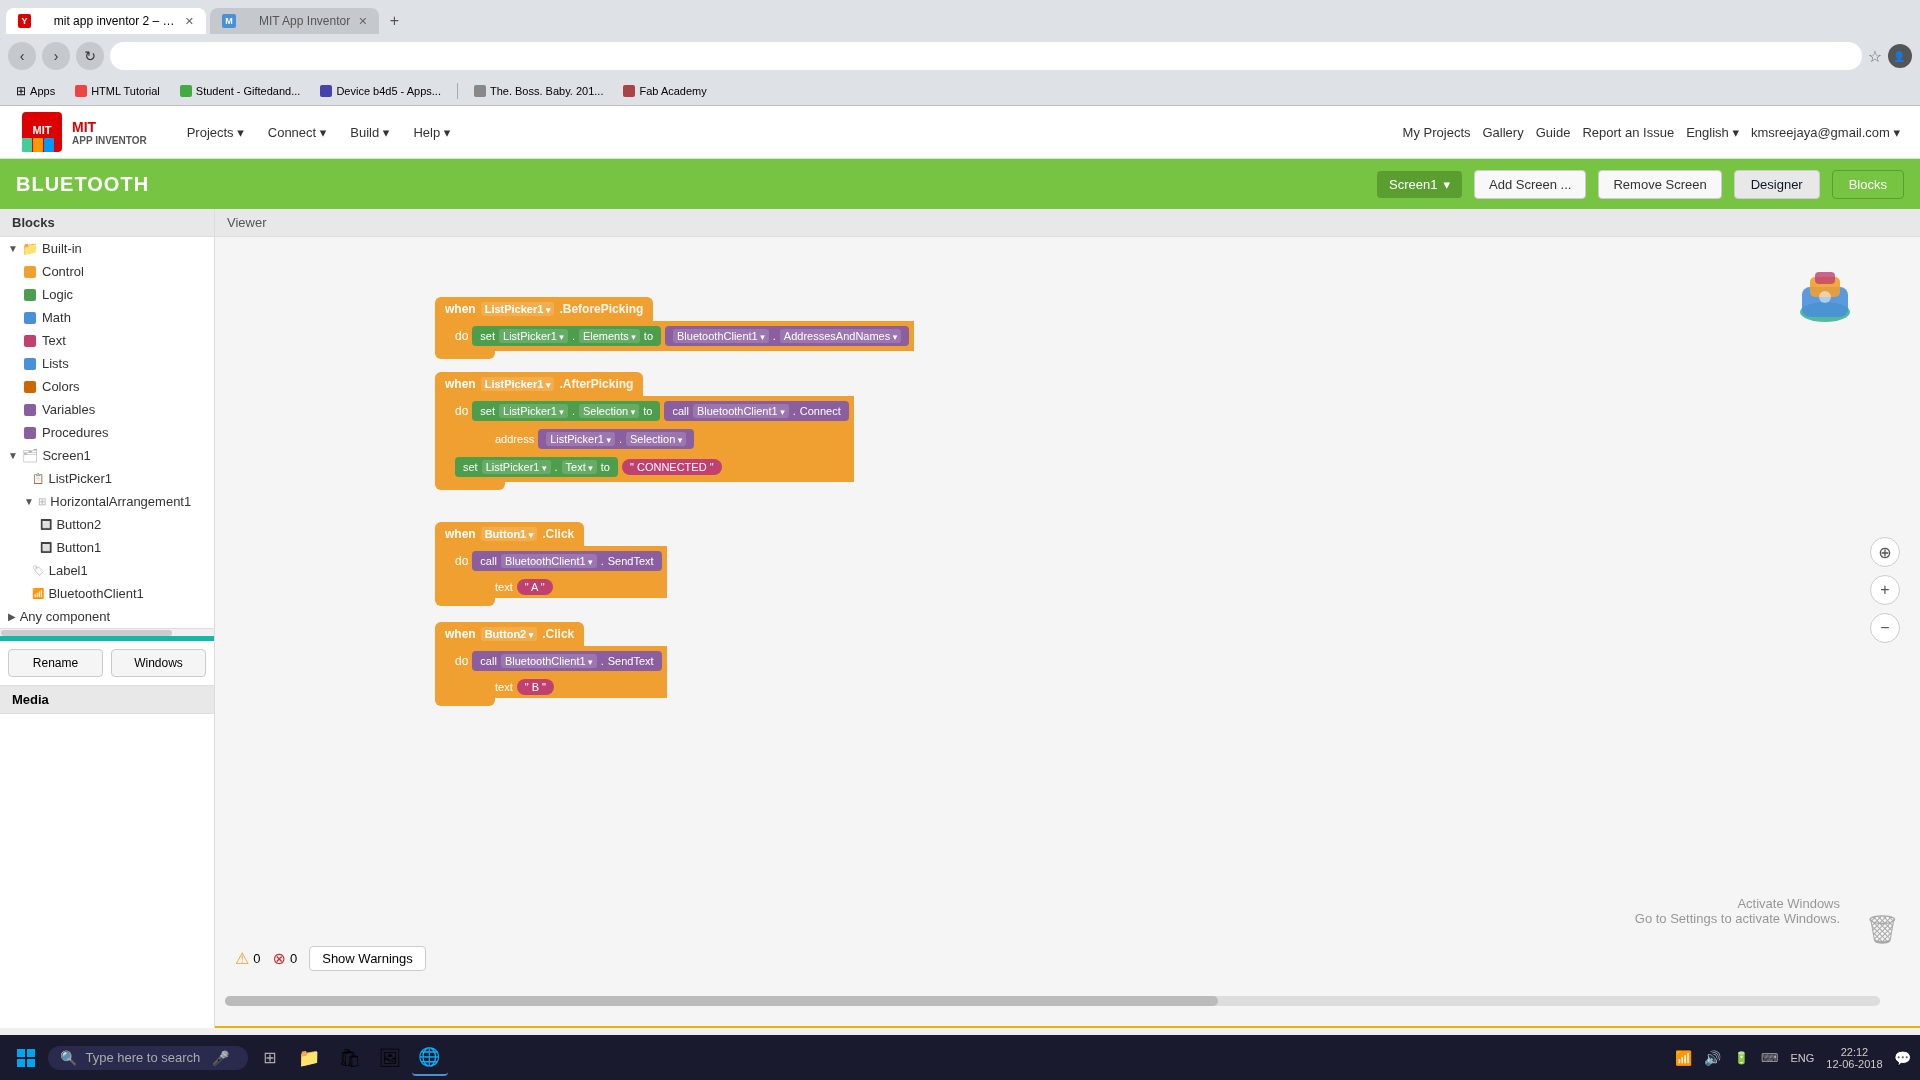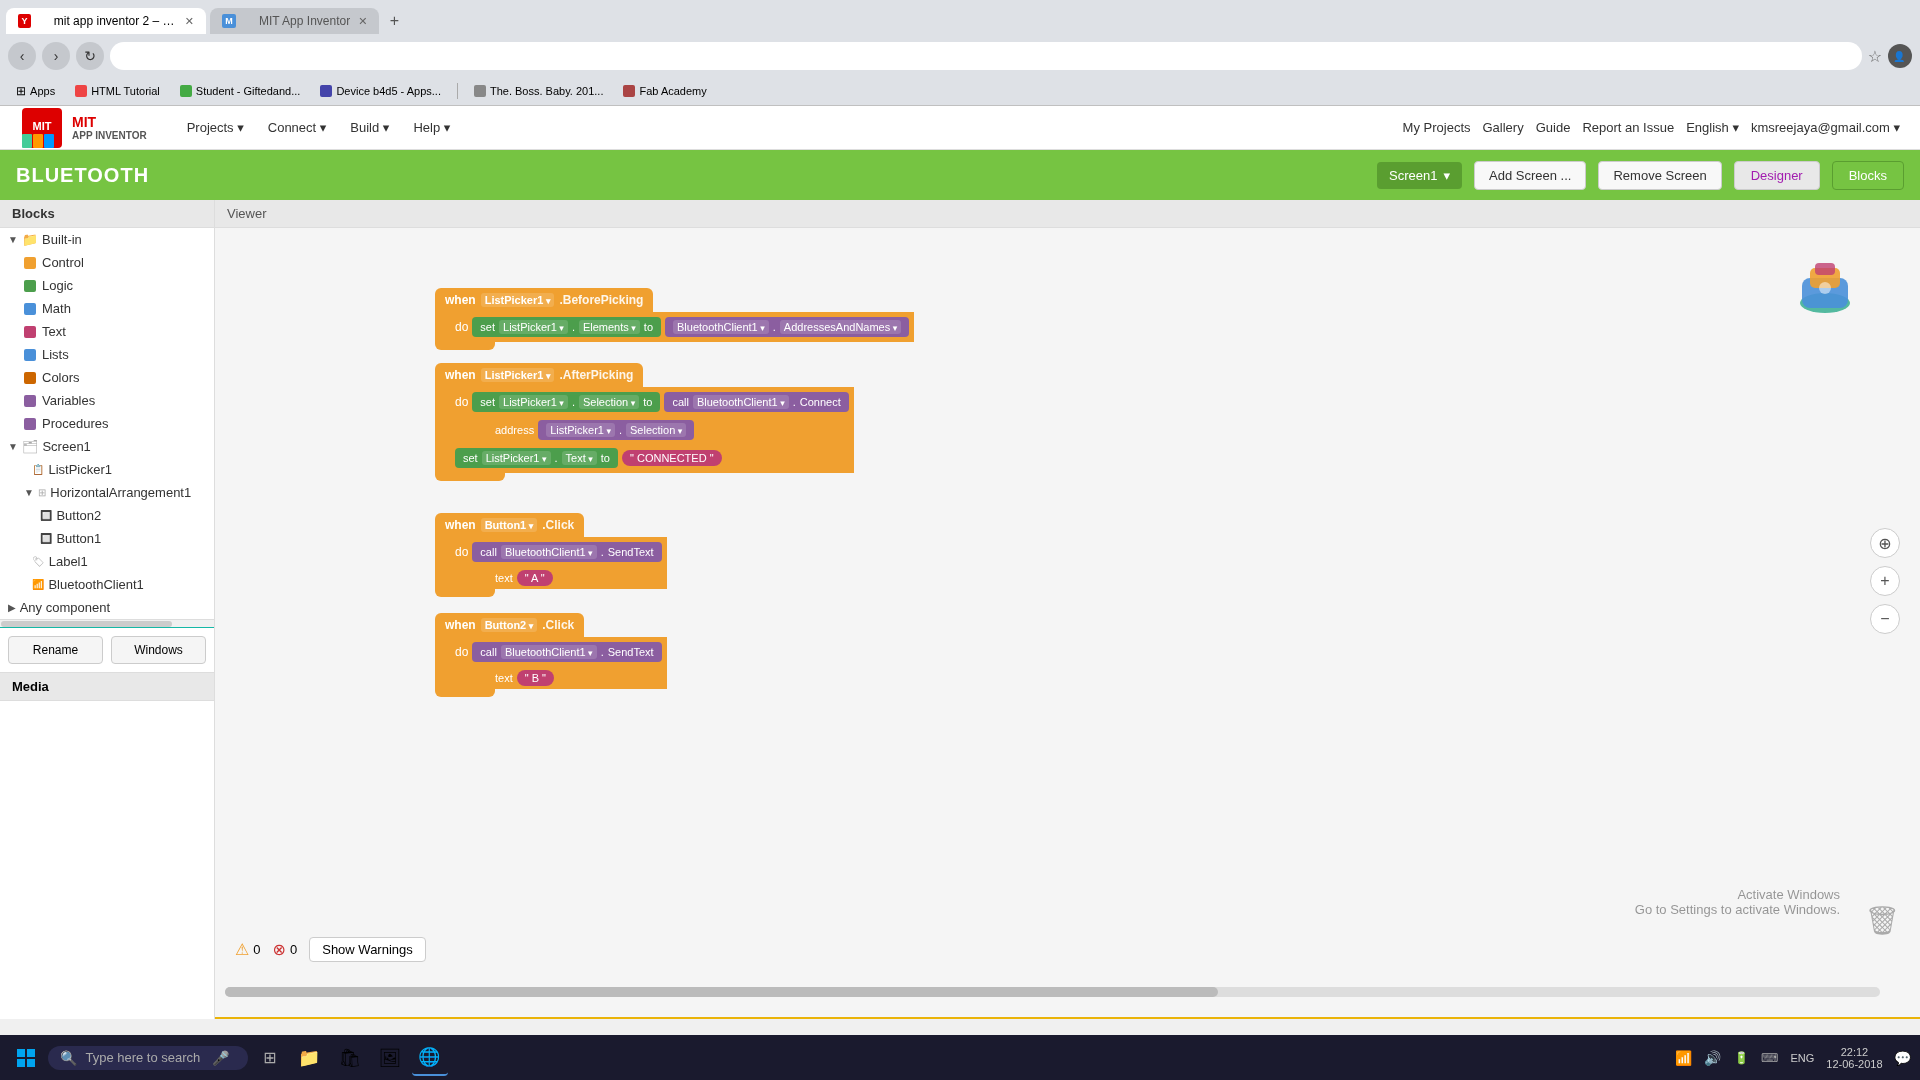--- a/index.html
+++ b/index.html
@@ -17,53 +17,53 @@
 
     .address-bar-row { display: flex; align-items: center; background: #dee1e6; padding: 4px 8px; gap: 6px; height: 40px; }
     .nav-btn { width: 28px; height: 28px; border-radius: 50%; border: none; background: #c5c8cd; cursor: pointer; font-size: 14px; display: flex; align-items: center; justify-content: center; color: #333; }
     .address-input { flex: 1; height: 28px; border-radius: 14px; border: none; padding: 0 12px; font-size: 12px; background: white; color: #333; }
     .star-btn { font-size: 16px; color: #666; cursor: pointer; }
 
     .bookmarks-bar { display: flex; align-items: center; background: #dee1e6; padding: 2px 8px; height: 30px; gap: 4px; border-bottom: 1px solid #c0c0c0; }
     .bookmark-item { display: flex; align-items: center; gap: 4px; padding: 2px 8px; border-radius: 4px; font-size: 11px; cursor: pointer; white-space: nowrap; }
 
     
-    .app-header { background: white; display: flex; align-items: center; padding: 0 20px; height: 44px; border-bottom: 1px solid #ddd; }
+    .app-header { background: white; display: flex; align-items: center; padding: 0 20px; height: 53px; border-bottom: 1px solid #ddd; }
     .mit-logo { display: flex; align-items: center; gap: 8px; margin-right: 40px; }
     .logo-text { display: flex; flex-direction: column; }
     .nav-menu { display: flex; gap: 24px; flex: 1; }
     .nav-menu-item { color: #333; font-size: 13px; cursor: pointer; display: flex; align-items: center; gap: 4px; }
     .right-nav { display: flex; gap: 12px; align-items: center; }
     .right-nav-item { color: #333; font-size: 13px; cursor: pointer; }
 
     
     .project-bar { background: #76c442; display: flex; align-items: center; padding: 0 16px; height: 50px; gap: 12px; }
     .project-title { color: white; font-weight: bold; font-size: 20px; letter-spacing: 1px; flex: 1; }
     .screen-selector { background: #5a9e30; color: white; border: none; padding: 6px 12px; border-radius: 4px; font-size: 13px; cursor: pointer; display: flex; align-items: center; gap: 6px; }
     .project-btn { background: #f8f8f8; color: #333; border: 1px solid #ccc; padding: 6px 14px; border-radius: 4px; font-size: 13px; cursor: pointer; }
-    .designer-btn { background: #e8e8e8; color: #a21caf; border: 1px solid #ccc; padding: 6px 16px; border-radius: 4px; font-size: 13px; cursor: pointer; }
+    .designer-btn { background: #e8e8e8; color: #0f172a; border: 1px solid #ccc; padding: 6px 16px; border-radius: 4px; font-size: 13px; cursor: pointer; }
     .blocks-btn { background: #76c442; color: white; border: 1px solid #5a9e30; padding: 6px 16px; border-radius: 4px; font-size: 13px; cursor: pointer; margin-left: auto; }
 
     
     .main-content { display: flex; height: calc(1080px - 36px - 40px - 30px - 60px - 50px - 45px); }
 
     
     .sidebar { width: 215px; background: white; border-right: 1px solid #ddd; overflow-y: auto; display: flex; flex-direction: direction; flex-direction: column; }
     .sidebar-section-header { background: #e8e8e8; padding: 6px 12px; font-weight: bold; font-size: 13px; color: #333; border-bottom: 1px solid #ddd; }
     .tree-item { display: flex; align-items: center; padding: 4px 8px; cursor: pointer; font-size: 13px; color: #333; }
     .color-dot { width: 12px; height: 12px; border-radius: 2px; margin-right: 6px; flex-shrink: 0; }
     .expand-icon { font-size: 10px; margin-right: 4px; color: #555; }
 
     
     .viewer { flex: 1; background: #eab308; position: relative; overflow: hidden; }
     .viewer-header { background: #e8e8e8; padding: 6px 12px; font-size: 13px; color: #555; border-bottom: 1px solid #ddd; }
     .warn-btn { background: white; border: 1px solid #ccc; padding: 4px 12px; border-radius: 4px; font-size: 13px; cursor: pointer; }
 
     
-    .sidebar-bottom { padding: 8px; display: flex; gap: 8px; border-top: 1px solid #14b8a6; }
+    .sidebar-bottom { padding: 8px; display: flex; gap: 8px; border-top: 5px solid #14b8a6; }
     .sidebar-bottom-btn { flex: 1; padding: 6px; border: 1px solid #ccc; border-radius: 4px; background: #f5f5f5; cursor: pointer; font-size: 12px; }
     .media-section { padding: 8px; }
     .media-btn { width: 100%; padding: 6px; border: 1px solid #ccc; border-radius: 4px; background: #f5f5f5; cursor: pointer; font-size: 12px; }
 
     
     .zoom-controls { position: absolute; right: 20px; top: 300px; display: flex; flex-direction: column; gap: 8px; }
     .zoom-btn { width: 30px; height: 30px; background: white; border: 1px solid #ccc; border-radius: 50%; display: flex; align-items: center; justify-content: center; cursor: pointer; font-size: 16px; color: #555; }
 
     
     .taskbar { background: #1a1a2e; height: 45px; display: flex; align-items: center; padding: 0 8px; gap: 4px; position: fixed; bottom: 0; width: 1920px; }

